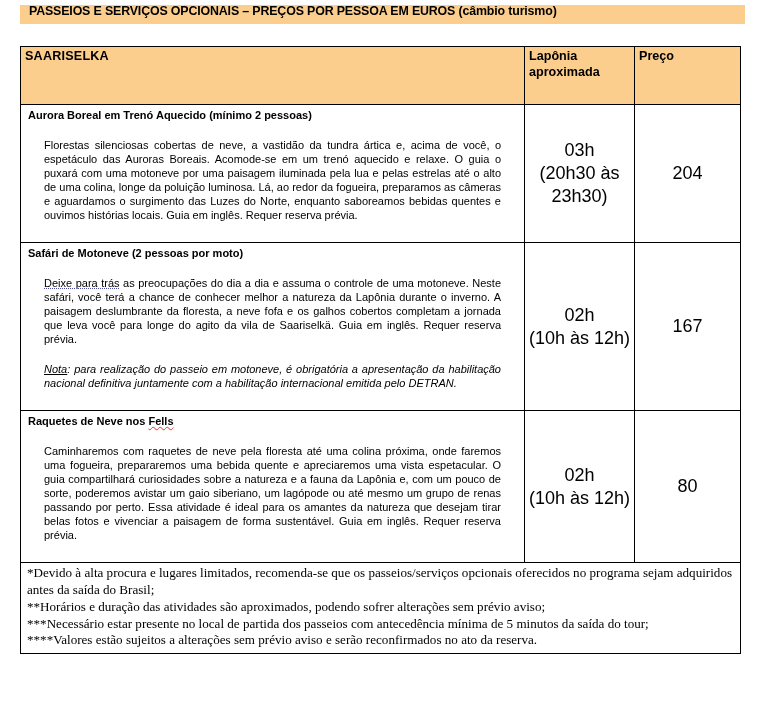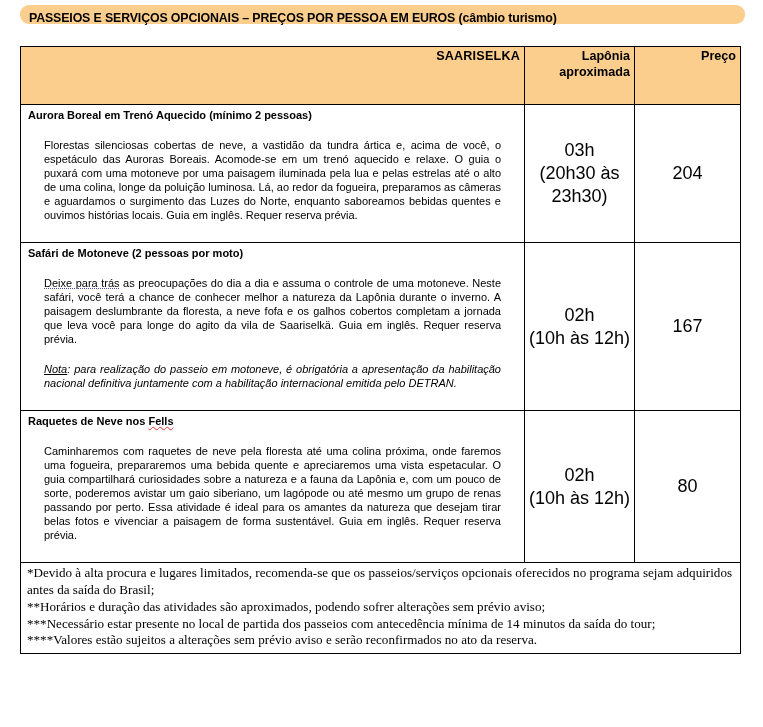--- a/index.html
+++ b/index.html
@@ -19,24 +19,23 @@
 
   
   .banner {
     position: absolute;
     left: 20px;
     top: 5px;
     width: 725px;
     height: 19px;
     background: #fbce8e;
     display: flex;
-    align-items: flex-end;
+    align-items: flex-start;
     box-sizing: border-box;
     padding-left: 9px;
-    border-radius: 9px;
   }
   .banner-text {
     font-size: 12.4px;
     font-weight: bold;
     letter-spacing: -0.15px;
     white-space: nowrap;
     line-height: 1;
   }
 
   
@@ -59,21 +58,21 @@
   col.c-dur  { width: 110px; }
   col.c-pri  { width: 106px; }
 
   
   thead th {
     background: #fbce8e;
     height: 58px;
     font-size: 12.6px;
     font-weight: bold;
     vertical-align: middle;
-    text-align: right;
+    text-align: left;
     padding: 2px 4px;
     line-height: 1.25;
   }
   th.h-desc { letter-spacing: 0.2px; }
 
   
   td.desc {
     padding: 3px 7px 4px 7px;
     font-size: 11px;
     line-height: 1.275;
@@ -194,19 +193,19 @@
         <span>02h</span><br>
         <span>(10h às 12h)</span>
       </td>
       <td class="pri">80</td>
     </tr>
 
     <tr>
       <td class="footnotes" colspan="3">
         <p>*Devido à alta procura e lugares limitados, recomenda-se que os passeios/serviços opcionais oferecidos no programa sejam adquiridos antes da saída do Brasil;</p>
         <p>**Horários e duração das atividades são aproximados, podendo sofrer alterações sem prévio aviso;</p>
-        <p>***Necessário estar presente no local de partida dos passeios com antecedência mínima de 14 minutos da saída do tour;</p>
+        <p>***Necessário estar presente no local de partida dos passeios com antecedência mínima de 5 minutos da saída do tour;</p>
         <p>****Valores estão sujeitos a alterações sem prévio aviso e serão reconfirmados no ato da reserva.</p>
       </td>
     </tr>
 
   </tbody>
 </table>
 
 </body></html>

